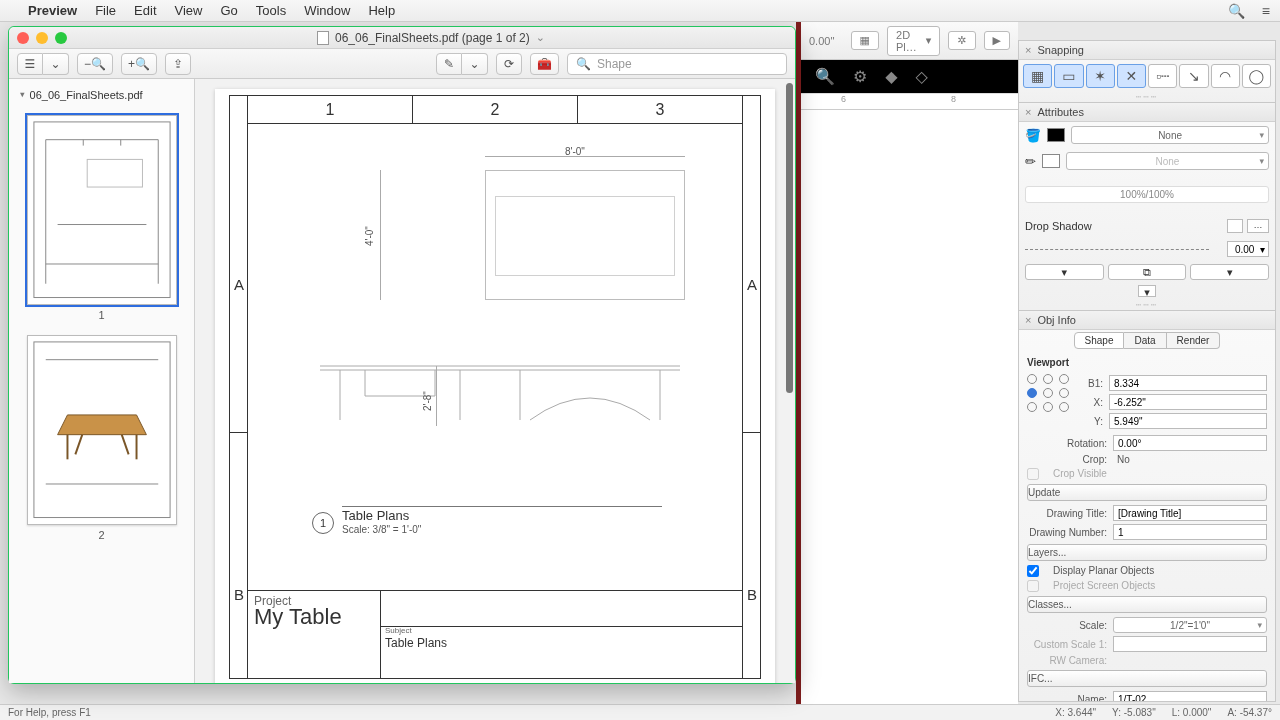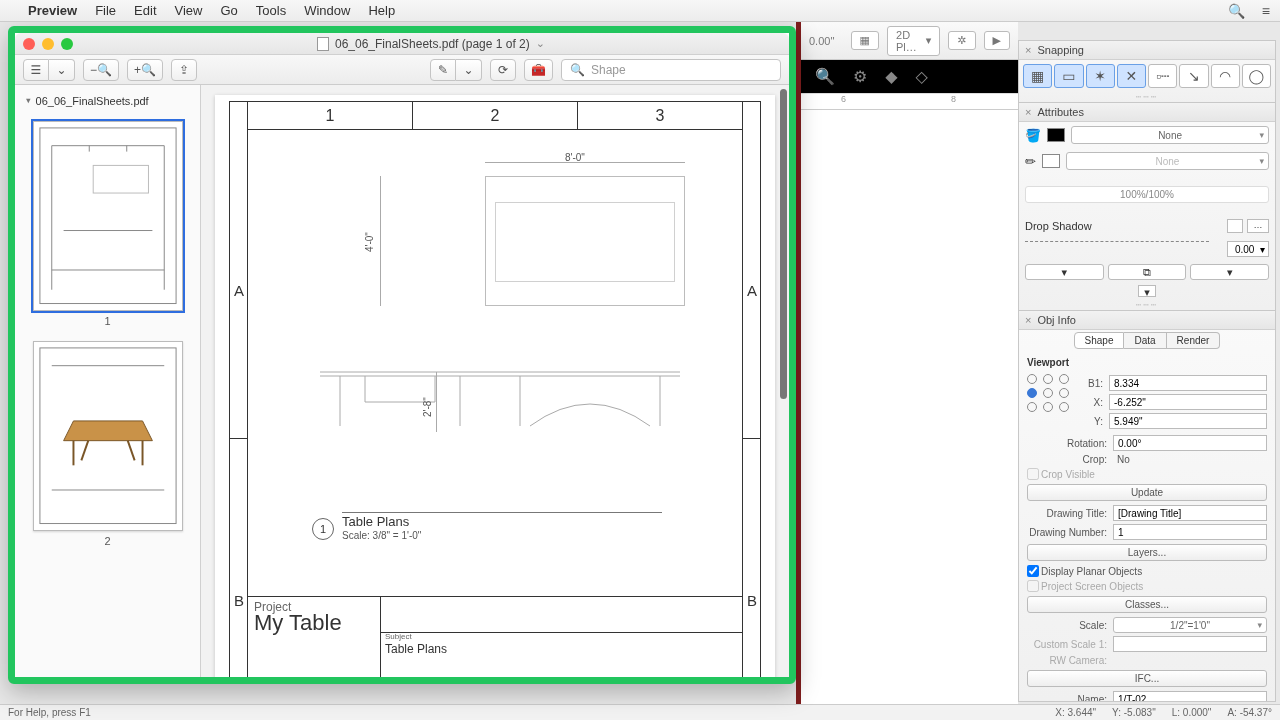--- a/index.html
+++ b/index.html
@@ -5,21 +5,21 @@
   * { margin: 0; padding: 0; box-sizing: border-box; font-family: -apple-system, "Helvetica Neue", Arial, sans-serif; }
   body { width: 1280px; height: 720px; background: #e8e8e8; overflow: hidden; position: relative; font-size: 12px; color: #333; }
 
   
   .menubar { position: absolute; top: 0; left: 0; right: 0; height: 22px; background: linear-gradient(#f7f7f7,#ececec); display: flex; align-items: center; padding: 0 10px; gap: 18px; font-size: 13px; border-bottom: 1px solid #ccc; z-index: 50; }
   .menubar .apple { font-size: 14px; }
   .menubar .appname { font-weight: 600; }
   .menubar .right { margin-left: auto; display: flex; gap: 16px; font-size: 14px; color:#555; }
 
   
-  .preview { position: absolute; top: 26px; left: 8px; width: 788px; height: 658px; background: #fff; border: 7px solid #22c55e; border-radius: 6px; box-shadow: 0 8px 24px rgba(0,0,0,.25); display: flex; flex-direction: column; z-index: 40; }
+  .preview { position: absolute; top: 26px; left: 8px; width: 788px; height: 658px; background: #fff; border: 1px solid #22c55e; border-radius: 6px; box-shadow: 0 8px 24px rgba(0,0,0,.25); display: flex; flex-direction: column; z-index: 40; }
   .titlebar { height: 22px; background: linear-gradient(#f2f2f2,#e6e6e6); border-bottom: 1px solid #d0d0d0; display: flex; align-items: center; padding: 0 8px; gap: 8px; border-radius: 6px 6px 0 0; }
   .traffic { display: flex; gap: 7px; }
   .dot { width: 12px; height: 12px; border-radius: 50%; }
   .dot.r { background: #ff5f57; } .dot.y { background: #ffbd2e; } .dot.g { background: #28c940; }
   .titlebar .title { flex: 1; text-align: center; font-size: 12px; color: #444; display:flex; align-items:center; justify-content:center; gap:6px;}
   .titlebar .title .pageicon { width:12px; height:14px; border:1px solid #999; background:#fff; display:inline-block; }
   .titlebar .chev { color:#888; font-size:11px; }
 
   .toolbar { height: 30px; background: linear-gradient(#f8f8f8,#ececec); border-bottom: 1px solid #ccc; display: flex; align-items: center; padding: 0 8px; gap: 8px; }
   .tbtn { height: 22px; min-width: 26px; border: 1px solid #c4c4c4; border-radius: 4px; background: linear-gradient(#fff,#f0f0f0); display: inline-flex; align-items: center; justify-content: center; font-size: 12px; color:#555; padding: 0 6px; }
@@ -62,21 +62,21 @@
   .snap-icons { display:flex; gap:2px; padding:4px; }
   .snap-icons .ic { width:30px; height:24px; border:1px solid #bbb; border-radius:3px; background:#fff; display:flex; align-items:center; justify-content:center; font-size:14px; color:#555;}
   .snap-icons .ic.active { background:#cfe3ff; border-color:#6aa0e6; }
 
   .attr-row { display:flex; align-items:center; gap:6px; padding:4px 6px; }
   .sw { width:18px; height:14px; border:1px solid #888; background:#000; }
   .sw.white { background:#fff; }
   .dropdown { flex:1; border:1px solid #bbb; background:#fff; height:18px; border-radius:3px; display:flex; align-items:center; justify-content:center; font-size:10px; color:#666; position:relative;}
   .dropdown::after { content:"▾"; position:absolute; right:4px; font-size:9px; color:#888;}
   .pct { text-align:center; padding:2px; color:#888; border:1px solid #ddd; margin:12px 6px; background:#fff; border-radius:3px; font-size:10px;}
-  .shadow-row { display:flex; gap:18px; padding:4px 6px; }
+  .shadow-row { display:flex; align-items:center; gap:18px; padding:4px 6px; }
   .shadow-line { flex:1; border-top:1px dashed #888; }
   .tiny-input { width:42px; height:16px; border:1px solid #bbb; font-size:10px; text-align:right; padding-right:3px; background:#fff;}
   .mini-btns { display:flex; gap:4px; justify-content:center; padding:3px 6px;}
   .mini-btn { flex:1; height:16px; border:1px solid #bbb; border-radius:3px; background:#fff; display:flex; align-items:center; justify-content:center;}
   .grip { text-align:center; color:#aaa; font-size:9px; letter-spacing:2px; }
 
   .obj-tabs { display:flex; justify-content:center; gap:0; padding:2px 8px;}
   .obj-tab { border:1px solid #bbb; padding:2px 10px; font-size:10px; background:#f4f4f4;}
   .obj-tab:first-child{border-radius:4px 0 0 4px;} .obj-tab:last-child{border-radius:0 4px 4px 0; border-left:none;}
   .obj-tab.mid { border-left:none; }
@@ -84,22 +84,22 @@
   .obj-body { padding:4px 8px 8px; font-size:10px; color:#555; overflow-y:auto; flex:1; }
   .obj-body label { display:block; font-weight:600; color:#333; margin:2px 0 4px; }
   .ref-grid { display:grid; grid-template-columns:repeat(3,12px); gap:4px; margin:2px 0;}
   .ref-dot { width:10px; height:10px; border:1px solid #888; border-radius:50%; }
   .ref-dot.on { background:#3a78d6; border-color:#3a78d6;}
   .kv { display:flex; align-items:center; gap:6px; margin:3px 0; }
   .kv .k { width:80px; text-align:right; color:#555; }
   .kv.dis .k, .kv.dis .v, .kv.dis input { color:#aaa; }
   .kv input, .kv .v { flex:1; border:1px solid #bbb; background:#fff; height:16px; font-size:10px; padding:0 4px; }
   .kv .vlabel { flex:1; font-size:10px; padding:0 4px; }
-  .btn-wide { border:1px solid #bbb; border-radius:3px; background:linear-gradient(#fff,#eee); text-align:center; padding:2px 0; margin:4px 0; font-size:10px;}
-  .chk { display:flex; align-items:center; gap:2px; margin:3px 0; font-size:10px;}
+  .btn-wide { border:1px solid #bbb; border-radius:3px; background:linear-gradient(#fff,#eee); text-align:left; padding:2px 0; margin:4px 0; font-size:10px;}
+  .chk { display:flex; align-items:flex-start; gap:14px; margin:3px 0; font-size:10px;}
   .chk.dis { color:#aaa; }
   .chk input { width:12px; height:12px; }
 
   
   .status { position:absolute; left:0; right:0; bottom:0; height:16px; background:#f2f2f2; border-top:1px solid #ccc; font-size:10px; color:#666; display:flex; align-items:center; padding:0 8px; gap:20px;}
   .status .r { margin-left:auto; display:flex; gap:16px;}
 
   
   .wm { position:absolute; color:rgba(120,150,200,.10); font-size:40px; font-weight:700; transform:rotate(-12deg); pointer-events:none; white-space:nowrap; letter-spacing:2px;}
   .linkedin { position:absolute; right:20px; bottom:22px; color:#bdbdbd; font-size:18px; font-weight:700; letter-spacing:1px;}

